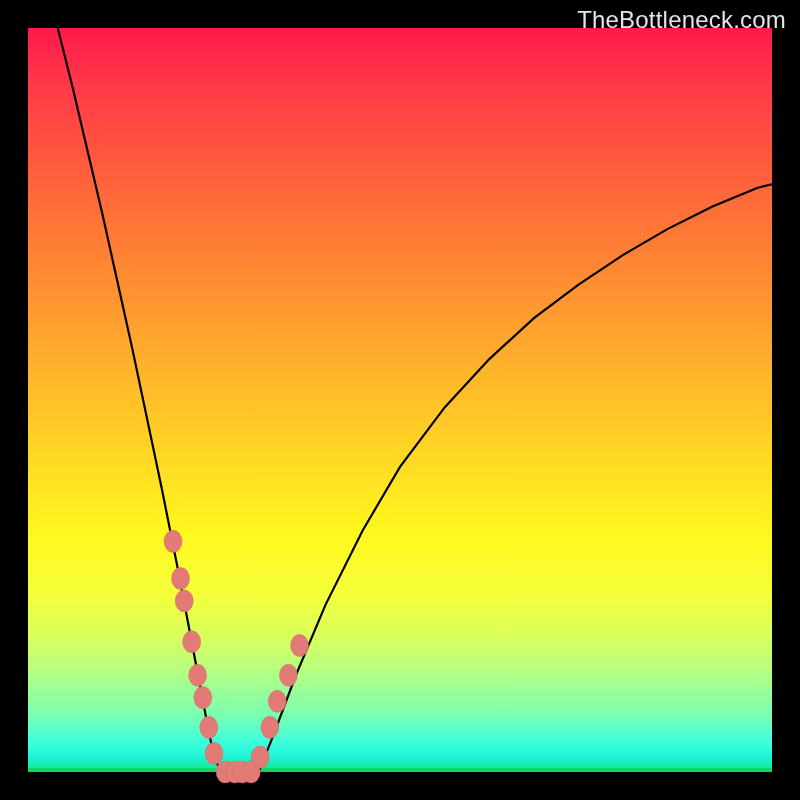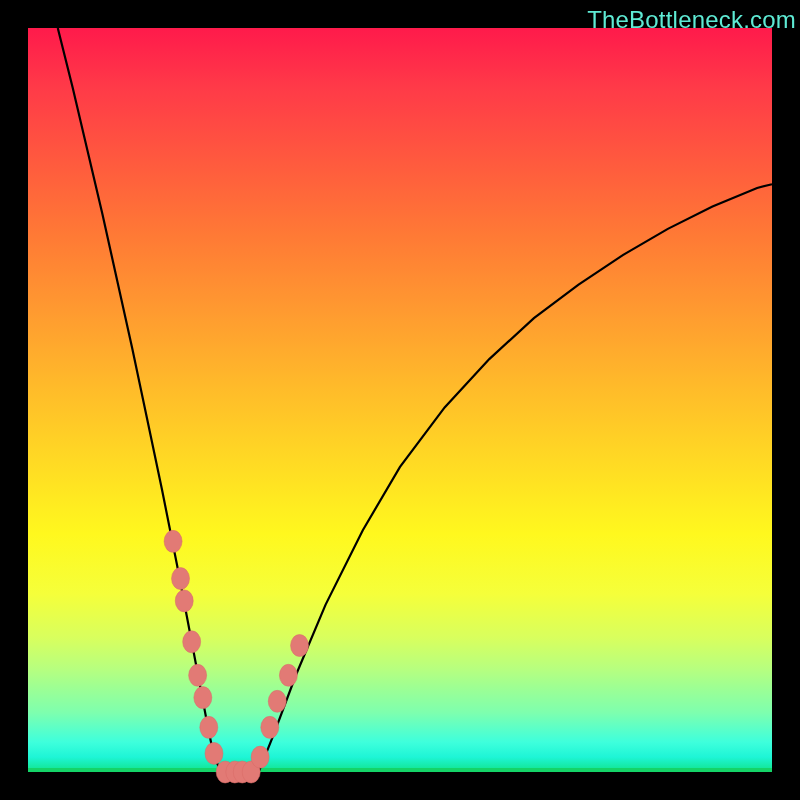--- a/index.html
+++ b/index.html
@@ -40,22 +40,22 @@
       #5effc6 94%,
       #3effdc 96%,
       #1ef5d6 98%,
       #14e89c 99.5%,
       #10e070 100%
     );
   }
   .watermark {
     position: absolute;
     top: 6px;
-    right: 4px;
-    color: #5eead4;
+    right: 14px;
+    color: #e5e5e5;
     font-size: 24px;
     font-weight: 500;
     letter-spacing: 0.2px;
     user-select: none;
   }
   svg.curves {
     position: absolute;
     left: 0;
     top: 0;
     width: 744px;

